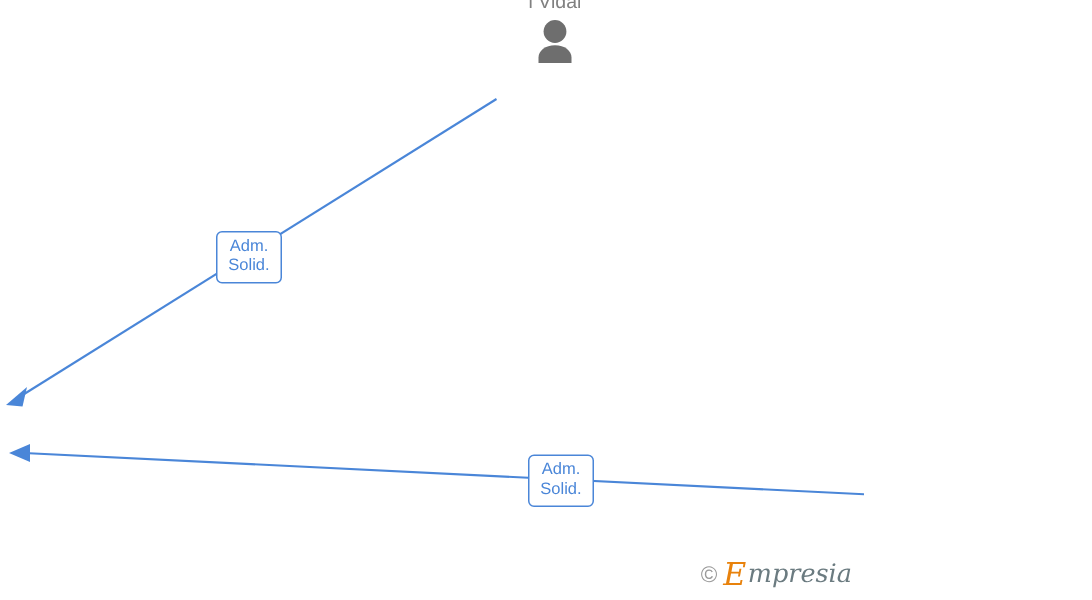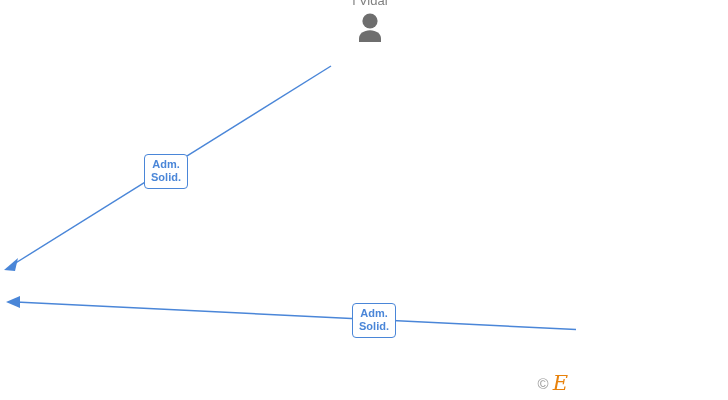--- a/index.html
+++ b/index.html
@@ -68,21 +68,21 @@
     background: #ffffff;
     color: #4a86d8;
     font-size: 11px;
     line-height: 13px;
     text-align: center;
     padding: 3px 0 4px 0;
     width: 44px;
   }
   #edge-label-1 { left: 144px; top: 154px; }
   #edge-label-2 { left: 352px; top: 303px; }
-  .edge-label span { display: block; font-weight: bold; }
+  .edge-label span { display: block; }
 
   
   #watermark {
     position: absolute;
     right: 8px;
     bottom: 6px;
     display: flex;
     align-items: center;
     gap: 4px;
   }
@@ -144,15 +144,16 @@
     <span>Solid.</span>
   </div>
   <div class="edge-label" id="edge-label-2">
     <span>Adm.</span>
     <span>Solid.</span>
   </div>
 
   <div id="watermark">
     <span class="copy">©</span>
     <span class="brand-e">E</span>
+    <span class="brand-rest">mpresia</span>
   </div>
 
 </div>
 
 </body></html>

